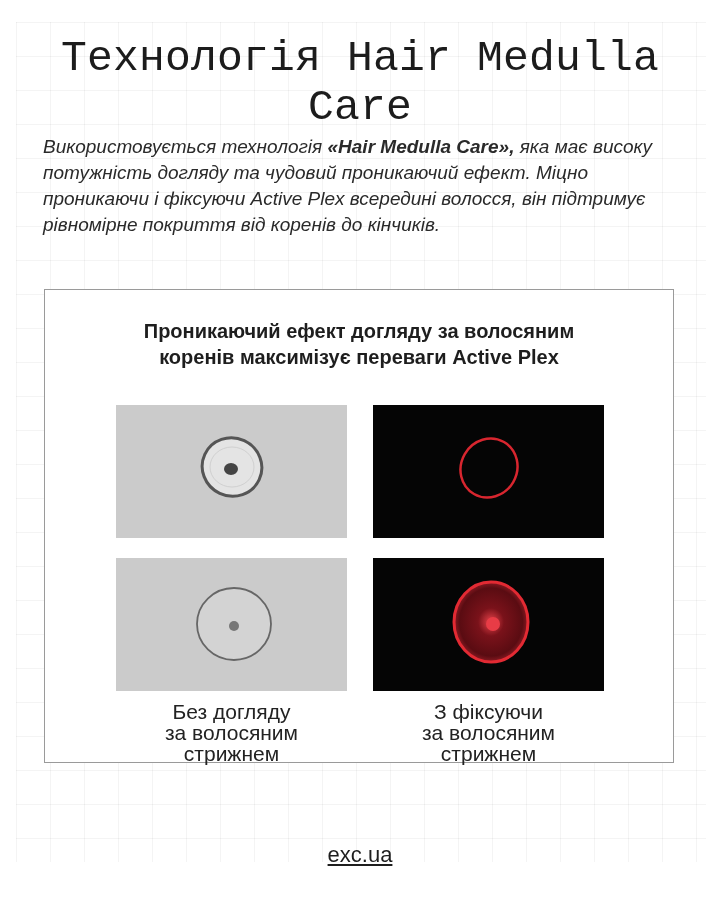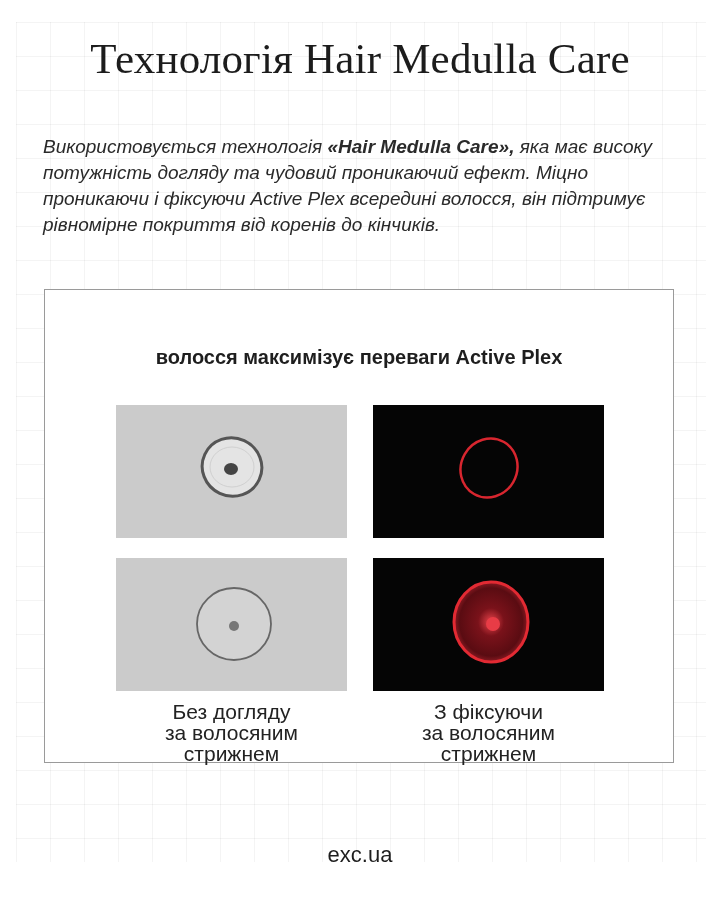--- a/index.html
+++ b/index.html
@@ -11,21 +11,21 @@
   .grid {
     position:absolute; left:16px; top:22px; width:690px; height:840px;
     background-image:
       linear-gradient(to right, rgba(0,0,0,0.045) 1px, transparent 1px),
       linear-gradient(to bottom, rgba(0,0,0,0.045) 1px, transparent 1px);
     background-size:34px 34px;
     pointer-events:none;
   }
   .title {
     position:absolute; left:0; top:34px; width:720px; text-align:center;
-    font-family:Liberation Serif, serif;
+    font-family:Liberation Mono, monospace;
     font-size:43px; color:#1c1c1c; letter-spacing:0.2px; margin:0; font-weight:normal;
   }
   .intro {
     position:absolute; left:43px; top:134px; width:650px;
     font-size:19px; line-height:26px; color:#2a2a2a; margin:0;font-style:italic;
   }
   .intro b { font-weight:bold; }
   .card {
     position:absolute; left:44px; top:289px; width:630px; height:474px;
     background:#ffffff; border:1px solid #9a9a9a; box-sizing:border-box;
@@ -38,36 +38,36 @@
     position:absolute; width:231px; height:133px; overflow:hidden;
   }
   .img.light { background:#cbcbcb; }
   .img.dark { background:#050505; }
   .caption {
     position:absolute; width:231px; text-align:center;
     font-size:21px; line-height:21px; color:#222;
   }
   .footer {
     position:absolute; left:0; top:842px; width:720px; text-align:center;
-    font-size:22px; color:#1e1e1e;
+    font-size:22px; color:#1e1e1e;text-decoration:underline;
   }
 </style>
 </head>
 <body>
 
 <div class="grid"></div>
 
 <h1 class="title">Технологія Hair Medulla Care</h1>
 
 <p class="intro"><span>Використовується технологія </span><b>«Hair Medulla Care»,</b><span> яка має високу потужність догляду та чудовий проникаючий ефект. Міцно проникаючи і фіксуючи Active Plex всередині волосся, він підтримує рівномірне покриття від коренів до кінчиків.</span></p>
 
 <div class="card">
   <p class="card-title">
-    <br>
-    <span>волосся максимізує переваги Active Plex</span>
+    <span>Проникаючий ефект догляду за волосяним</span><br>
+    <span>коренів максимізує переваги Active Plex</span>
   </p>
 
   <div class="img light" style="left:71px; top:115px;">
     <svg width="231" height="133" viewBox="0 0 231 133">
       <ellipse cx="116" cy="62" rx="30" ry="29" transform="rotate(25 116 62)" fill="#e4e4e4" stroke="#555" stroke-width="3"></ellipse>
       <ellipse cx="116" cy="62" rx="22" ry="20" fill="none" stroke="#d0d0d0" stroke-width="1"></ellipse>
       <ellipse cx="115" cy="64" rx="7" ry="6" fill="#444"></ellipse>
     </svg>
   </div>
 

